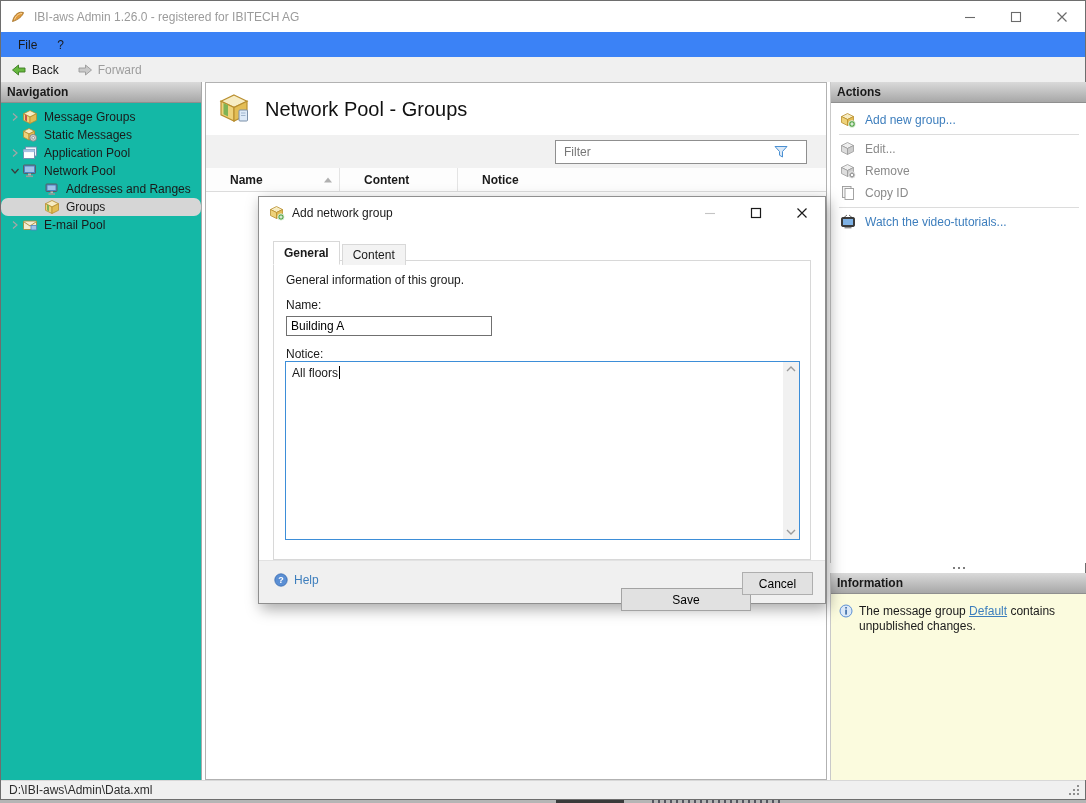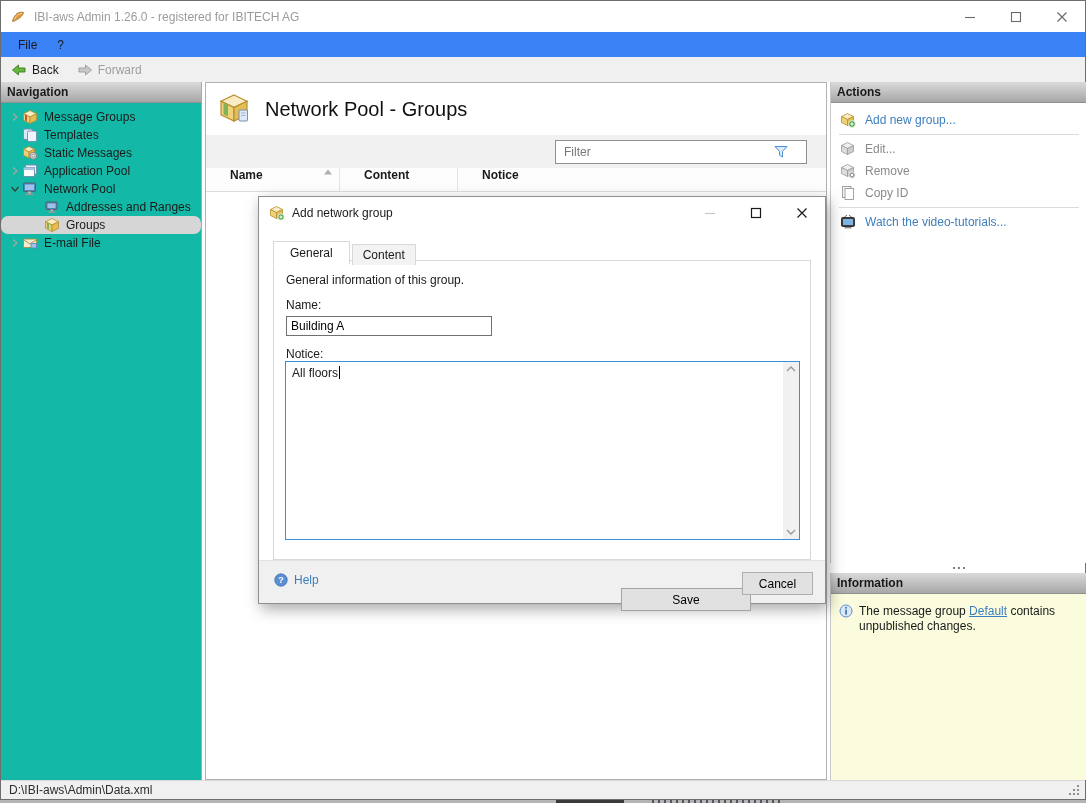--- a/index.html
+++ b/index.html
@@ -48,21 +48,21 @@
   .icon14 { width:14px; height:14px; flex:none; }
   
   .main-panel { position:absolute; left:204px; top:81px; width:622px; height:698px; background:#fff; border:1px solid #b2b2b2; }
   .main-head { height:52px; display:flex; align-items:center; padding-left:13px; gap:14px; }
   .main-title { font-size:20px; color:#111; }
   .filter-band { height:33px; background:#f1f1f1; display:flex; align-items:center; justify-content:flex-end; padding-right:19px; }
   .filter-box { width:252px; height:24px; background:#fff; border:1px solid #8f8f8f; display:flex; align-items:center; padding-right:17px; }
   .filter-box input { flex:1; height:100%; border:none; outline:none; padding-left:8px; font:inherit; color:#333; background:transparent; }
   .filter-box input::placeholder { color:#777; }
   .table-head { height:24px; display:flex; align-items:center; font-weight:bold; border-bottom:1px solid #dcdcdc; background:#fdfdfd; }
-  .th { display:flex; align-items:flex-start; padding-left:24px; height:100%; border-right:1px solid #e4e4e4; }
+  .th { display:flex; align-items:center; padding-left:24px; height:100%; border-right:1px solid #e4e4e4; }
   .th-name { width:134px; }
   .th-content { width:118px; }
   .th-notice { flex:1; border-right:none; }
   .sort-arrow { margin-left:auto; margin-right:6px; }
   
   .actions-panel { position:absolute; left:829px; top:81px; width:257px; height:481px; background:#fff; border-left:1px solid #c9c9c9; }
   .action-row { display:flex; align-items:center; gap:9px; padding:3px 9px; height:22px; }
   .action-link { color:#3d7ebd; }
   .action-disabled { color:#8a8a8a; }
   .action-sep { border-top:1px solid #dcdcdc; margin:3px 8px; }
@@ -80,21 +80,21 @@
   .sliver-dark { position:absolute; left:556px; top:0; width:68px; height:3px; background:#3a3a3a; }
   .sliver-speck { position:absolute; left:652px; top:0; width:128px; height:3px; background:repeating-linear-gradient(90deg,#55555f 0 2px,#b5b5b5 2px 6px); }
   
   .dialog { position:absolute; left:258px; top:196px; width:568px; height:408px; background:#fff; border:1px solid #8f8f8f; box-shadow: 3px 5px 14px rgba(0,0,0,0.35); z-index:10; }
   .dlg-title { height:31px; display:flex; align-items:center; padding-left:10px; }
   .dlg-title-text { margin-left:7px; }
   .dlg-controls { margin-left:auto; display:flex; height:100%; }
   .dlg-btn { width:46px; height:100%; display:flex; align-items:center; justify-content:center; }
   .dlg-tabs { position:absolute; left:14px; top:44px; display:flex; align-items:flex-end; z-index:3; }
   .tab { padding:3px 10px; }
-  .tab.active { background:#fff; border:1px solid #d8d8d8; border-bottom:1px solid #fff; padding:4px 16px 4px; position:relative; }
+  .tab.active { background:#fff; border:1px solid #d8d8d8; border-bottom:1px solid #fff; padding:4px 10px 4px; position:relative;font-weight:bold; }
   .tab.inactive { background:#f3f3f3; border:1px solid #d8d8d8; border-bottom:none; margin-left:2px; }
   .tab-panel { position:absolute; left:14px; right:14px; top:63px; bottom:43px; border:1px solid #d8d8d8; background:#fff; }
   .dlg-desc { margin:12px 12px 0; }
   .field-label { margin:11px 12px 0; }
   .name-input { display:block; margin:4px 0 0 12px; width:206px; height:20px; border:1px solid #707070; padding:0 4px; font:inherit; }
   .notice-box { position:absolute; left:11px; right:10px; top:100px; bottom:19px; border:1px solid #3d8ed8; background:#fff; }
   .notice-text { position:absolute; left:6px; top:4px; }
   .caret { display:inline-block; width:1px; height:13px; background:#000; vertical-align:-2px; margin-left:1px; }
   .vscroll { position:absolute; right:0; top:0; bottom:0; width:16px; background:#f1f1f1; }
   .vscroll .arr-up { position:absolute; top:3px; left:2px; }
@@ -167,28 +167,20 @@
           </span>
         <svg class="icon16" viewBox="0 0 16 16">
           <polygon points="8,1.5 14.5,4.7 8,8 1.5,4.7" fill="#f7ecc3" stroke="#b98f2f" stroke-width="0.8"></polygon>
           <polygon points="1.5,4.7 8,8 8,14.5 1.5,11.3" fill="#eed27a" stroke="#b98f2f" stroke-width="0.8"></polygon>
           <polygon points="14.5,4.7 8,8 8,14.5 14.5,11.3" fill="#e3bd55" stroke="#b98f2f" stroke-width="0.8"></polygon>
           <polygon points="3,5.4 5,6.4 5,12.2 3,11.2" fill="#c8524a"></polygon>
         </svg>
         <span>Message Groups</span>
       </div>
 
-      <div class="tree-row">
-        <span class="chev"></span>
-        <svg class="icon16" viewBox="0 0 16 16">
-          <rect x="1.5" y="2" width="9" height="10.5" rx="1.5" fill="#dce7f5" stroke="#6f8cb0" stroke-width="0.9"></rect>
-          <rect x="5.5" y="4" width="9" height="10.5" rx="1.5" fill="#eef4fb" stroke="#6f8cb0" stroke-width="0.9"></rect>
-        </svg>
-        <span>Templates</span>
-      </div>
 
       <div class="tree-row">
         <span class="chev"></span>
         <svg class="icon16" viewBox="0 0 16 16">
           <polygon points="7,1.5 12.5,4.2 7,7 1.5,4.2" fill="#f7ecc3" stroke="#b98f2f" stroke-width="0.8"></polygon>
           <polygon points="1.5,4.2 7,7 7,13 1.5,10.2" fill="#eed27a" stroke="#b98f2f" stroke-width="0.8"></polygon>
           <polygon points="12.5,4.2 7,7 7,13 12.5,10.2" fill="#e3bd55" stroke="#b98f2f" stroke-width="0.8"></polygon>
           <circle cx="11.2" cy="10.8" r="3.4" fill="#cfcfcf" stroke="#7e7e7e" stroke-width="0.8"></circle>
           <circle cx="11.2" cy="10.8" r="1.3" fill="#fff" stroke="#7e7e7e" stroke-width="0.7"></circle>
         </svg>
@@ -250,21 +242,21 @@
         <span class="chev">
             <svg width="10" height="10" viewBox="0 0 10 10">
               <polyline points="3,1.5 7,5 3,8.5" fill="none" stroke="#a6a6a6" stroke-width="1.2"></polyline>
             </svg>
           </span>
         <svg class="icon16" viewBox="0 0 16 16">
           <rect x="1.5" y="4" width="13" height="8.5" rx="0.8" fill="#f4ecd2" stroke="#a88d3c" stroke-width="0.9"></rect>
           <path d="M1.5,4.6 L8,9 L14.5,4.6" fill="none" stroke="#a88d3c" stroke-width="0.9"></path>
           <rect x="9" y="8.5" width="5.5" height="4.5" fill="#9fc3e8" stroke="#4b85c4" stroke-width="0.8"></rect>
         </svg>
-        <span>E-mail File</span>
+        <span>E-mail Pool</span>
       </div>
 
 
     </div>
   </div>
 
   <div class="main-panel">
     <div class="main-head">
       <svg width="32" height="32" viewBox="0 0 32 32">
         <polygon points="15,2 28,8.2 15,14.5 2,8.2" fill="#f7ecc3" stroke="#b98f2f" stroke-width="1.2"></polygon>

